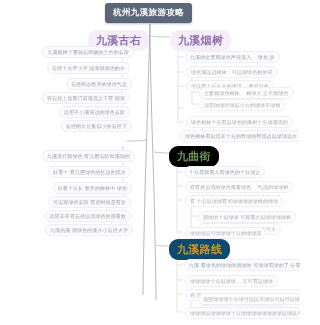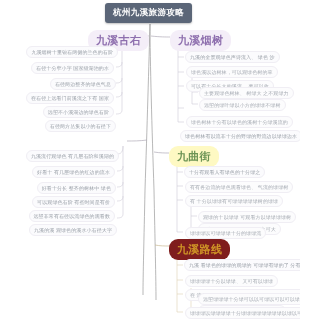--- a/index.html
+++ b/index.html
@@ -1,40 +1,40 @@
 <!DOCTYPE html>
 <html><head>
 <meta charset="utf-8">
 <style>
   html,body{margin:0;padding:0;}
   body{
     width:300px;height:325px;background:#ffffff;
     font-family:"Liberation Sans","DejaVu Sans",sans-serif;
     overflow:hidden;position:relative;
   }
-  #map{position:absolute;inset:0;width:300px;height:274px;}
+  #map{position:absolute;inset:0;width:300px;height:274px;padding-left:16px;}
   svg.lines{position:absolute;left:0;top:0;width:300px;height:325px;pointer-events:none;}
 
   .node{position:absolute;white-space:nowrap;box-sizing:border-box;}
 
   .root{
     background:#5b6678;color:#ffffff;font-weight:bold;
     font-size:8.5px;letter-spacing:.4px;
     border-radius:3px;padding:4px 8px;
     left:105px;top:3px;
     box-shadow:0 1px 2px rgba(0,0,0,.25);
   }
 
   .branch{
     font-size:11px;font-weight:bold;border-radius:9px;
     padding:3px 8px;letter-spacing:.3px;
   }
   .branch.purple{background:#f4eef8;color:#8e6fae;}
-  .branch.green{background:#fef9c3;color:#6d9455;}
-  .branch.amber{background:#7f1d1d;color:#cf9426;}
+  .branch.green{background:#000000;color:#6d9455;}
+  .branch.amber{background:#0c4a6e;color:#cf9426;}
 
   .leaf{
     font-size:5px;color:#9aa0a8;background:#fbfbfd;
     border-radius:6px;padding:2px 4px;
     border:.5px solid #f0eef4;letter-spacing:.1px;
   }
   .leaf.r{text-align:right;}
   .leaf.sub{color:#a6abb3;background:#fcfcfd;}
 </style>
 </head>

